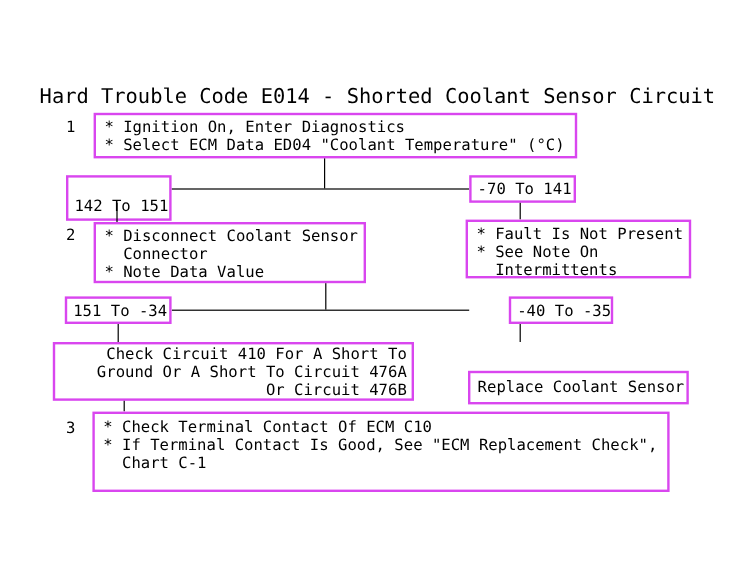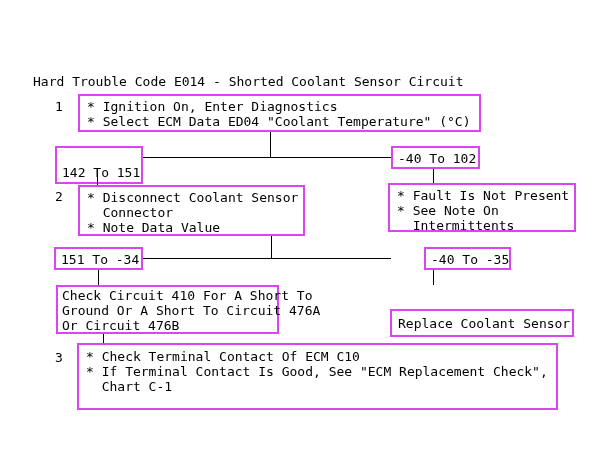--- a/index.html
+++ b/index.html
@@ -10,21 +10,21 @@
     color: #000000;
   }
   #stage {
     position: relative;
     width: 614px; height: 474px;
     background: #ffffff;
     overflow: hidden;
   }
   .abs { position: absolute; }
   .title {
-    font-size: 13px;
+    font-size: 17px;
     line-height: 15px;
     white-space: pre;
   }
   .node {
     box-sizing: border-box;
     border: 2px solid #d946ef;
     background: #ffffff;
     font-size: 13px;
     line-height: 15px;
     white-space: pre;
@@ -46,21 +46,21 @@
   <div class="abs title" style="left:33px; top:74px;">Hard Trouble Code E014 - Shorted Coolant Sensor Circuit</div>
 
   <div class="abs stepnum" style="left:55px; top:99px;">1</div>
   <div class="abs node" style="left:78px; top:94px; width:403px; height:38px; padding:3px 7px;">* Ignition On, Enter Diagnostics
 * Select ECM Data ED04 "Coolant Temperature" (°C)</div>
 
   <div class="abs line" style="left:270px; top:132px; width:1px; height:25px;"></div>
   <div class="abs line" style="left:142px; top:157px; width:249px; height:1px;"></div>
 
   <div class="abs node" style="left:55px; top:146px; width:88px; height:23px; padding:17px 5px;">142 To 151</div>
-  <div class="abs node" style="left:391px; top:146px; width:89px; height:23px; padding:3px 5px;">-40 To 102</div>
+  <div class="abs node" style="left:391px; top:146px; width:89px; height:23px; padding:3px 5px;">-70 To 141</div>
 
   <div class="abs line" style="left:97px; top:169px; width:1px; height:16px;"></div>
   <div class="abs line" style="left:433px; top:169px; width:1px; height:14px;"></div>
 
   <div class="abs stepnum" style="left:55px; top:189px;">2</div>
   <div class="abs node" style="left:78px; top:185px; width:227px; height:51px; padding:3px 7px;">* Disconnect Coolant Sensor
   Connector
 * Note Data Value</div>
 
   <div class="abs node" style="left:388px; top:183px; width:188px; height:49px; padding:3px 7px;">* Fault Is Not Present
@@ -69,21 +69,21 @@
 
   <div class="abs line" style="left:271px; top:236px; width:1px; height:22px;"></div>
   <div class="abs line" style="left:143px; top:258px; width:248px; height:1px;"></div>
 
   <div class="abs node" style="left:54px; top:247px; width:89px; height:23px; padding:3px 5px;">151 To -34</div>
   <div class="abs node" style="left:391px; top:247px; width:87px; height:23px; padding:3px 5px;margin-left:33px;">-40 To -35</div>
 
   <div class="abs line" style="left:98px; top:270px; width:1px; height:15px;"></div>
   <div class="abs line" style="left:433px; top:270px; width:1px; height:15px;"></div>
 
-  <div class="abs node" style="left:56px; top:285px; width:223px; height:49px; padding:1px 4px;">Check Circuit 410 For A Short To
+  <div class="abs node" style="left:44px; top:285px; width:301px; height:49px; padding:1px 4px;text-align:right;">Check Circuit 410 For A Short To
 Ground Or A Short To Circuit 476A
 Or Circuit 476B</div>
 
   <div class="abs node" style="left:390px; top:285px; width:184px; height:28px; padding:5px 6px;margin-top:24px;">Replace Coolant Sensor</div>
 
   <div class="abs line" style="left:103px; top:334px; width:1px; height:9px;"></div>
 
   <div class="abs stepnum" style="left:55px; top:350px;">3</div>
   <div class="abs node" style="left:77px; top:343px; width:481px; height:67px; padding:4px 7px;">* Check Terminal Contact Of ECM C10
 * If Terminal Contact Is Good, See "ECM Replacement Check",

